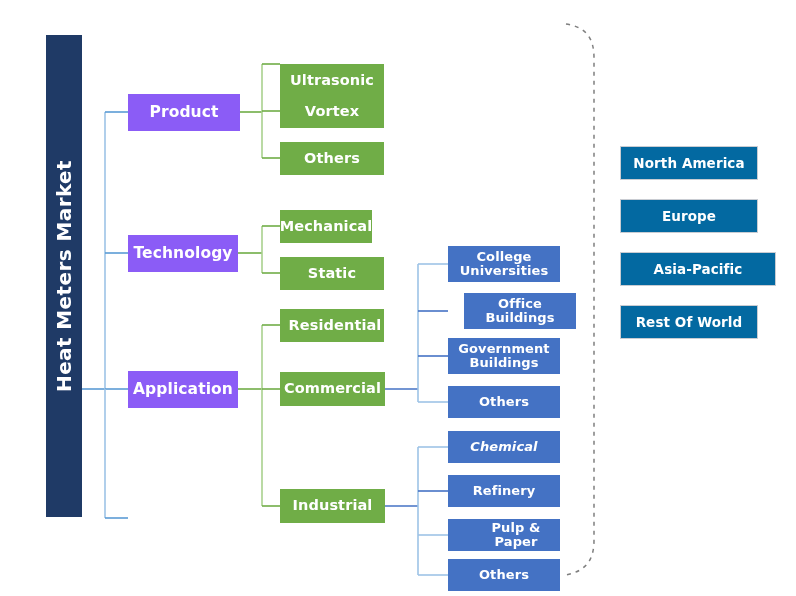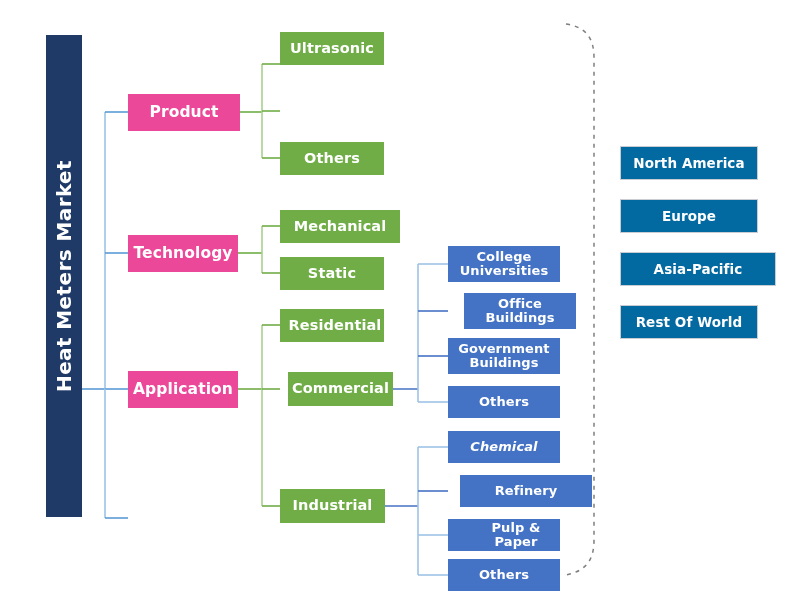--- a/index.html
+++ b/index.html
@@ -51,21 +51,21 @@
   .title-bar span {
     display: block;
     transform: rotate(-90deg);
     white-space: nowrap;
     color: #ffffff;
     font-size: 20px;
     font-weight: bold;
     letter-spacing: 0.4px;
   }
   .lvl1 {
-    background: #ec4899;
+    background: #8b5cf6;
     font-size: 15.5px;
   }
   .lvl2 {
     background: #70AD47;
     font-size: 14.5px;
   }
   .lvl3 {
     background: #4472C4;
     font-size: 13px;
   }
@@ -131,38 +131,41 @@
   <div class="node lvl1" style="left:128px; top:94px; width:112px; height:37px;">
     <span>Product</span>
   </div>
   <div class="node lvl1" style="left:128px; top:235px; width:110px; height:37px;">
     <span>Technology</span>
   </div>
   <div class="node lvl1" style="left:128px; top:371px; width:110px; height:37px;">
     <span>Application</span>
   </div>
 
-  <div class="node lvl2" style="left:280px; top:32px; width:104px; height:33px;">
+  <div class="node lvl2" style="left:280px; top:64px; width:104px; height:33px;">
     <span>Ultrasonic</span>
+  </div>
+  <div class="node lvl2" style="left:280px; top:95px; width:104px; height:33px;">
+    <span>Vortex</span>
   </div>
   <div class="node lvl2" style="left:280px; top:142px; width:104px; height:33px;">
     <span>Others</span>
   </div>
 
-  <div class="node lvl2" style="left:280px; top:210px; width:120px; height:33px;">
+  <div class="node lvl2" style="left:280px; top:210px; width:92px; height:33px;">
     <span>Mechanical</span>
   </div>
   <div class="node lvl2" style="left:280px; top:257px; width:104px; height:33px;">
     <span>Static</span>
   </div>
 
   <div class="node lvl2" style="left:280px; top:309px; width:104px; height:33px;padding-left:6px;">
     <span>Residential</span>
   </div>
-  <div class="node lvl2" style="left:280px; top:372px; width:105px; height:34px;margin-left:8px;">
+  <div class="node lvl2" style="left:280px; top:372px; width:105px; height:34px;">
     <span>Commercial</span>
   </div>
   <div class="node lvl2" style="left:280px; top:489px; width:105px; height:34px;text-align:right;">
     <span>Industrial</span>
   </div>
 
   <div class="node lvl3" style="left:448px; top:246px; width:112px; height:36px;">
     <span>College Universities</span>
   </div>
   <div class="node lvl3" style="left:448px; top:293px; width:112px; height:36px;margin-left:16px;">
@@ -171,21 +174,21 @@
   <div class="node lvl3" style="left:448px; top:338px; width:112px; height:36px;">
     <span>Government Buildings</span>
   </div>
   <div class="node lvl3" style="left:448px; top:386px; width:112px; height:32px;">
     <span>Others</span>
   </div>
 
   <div class="node lvl3" style="left:448px; top:431px; width:112px; height:32px;font-style:italic;">
     <span>Chemical</span>
   </div>
-  <div class="node lvl3" style="left:460px; top:475px; width:132px; height:32px;">
+  <div class="node lvl3" style="left:448px; top:475px; width:112px; height:32px;">
     <span>Refinery</span>
   </div>
   <div class="node lvl3" style="left:448px; top:519px; width:112px; height:32px;padding-left:24px;">
     <span>Pulp &amp; Paper</span>
   </div>
   <div class="node lvl3" style="left:448px; top:559px; width:112px; height:32px;">
     <span>Others</span>
   </div>
 
   <div class="node region" style="left:620px; top:146px; width:138px; height:34px;">

